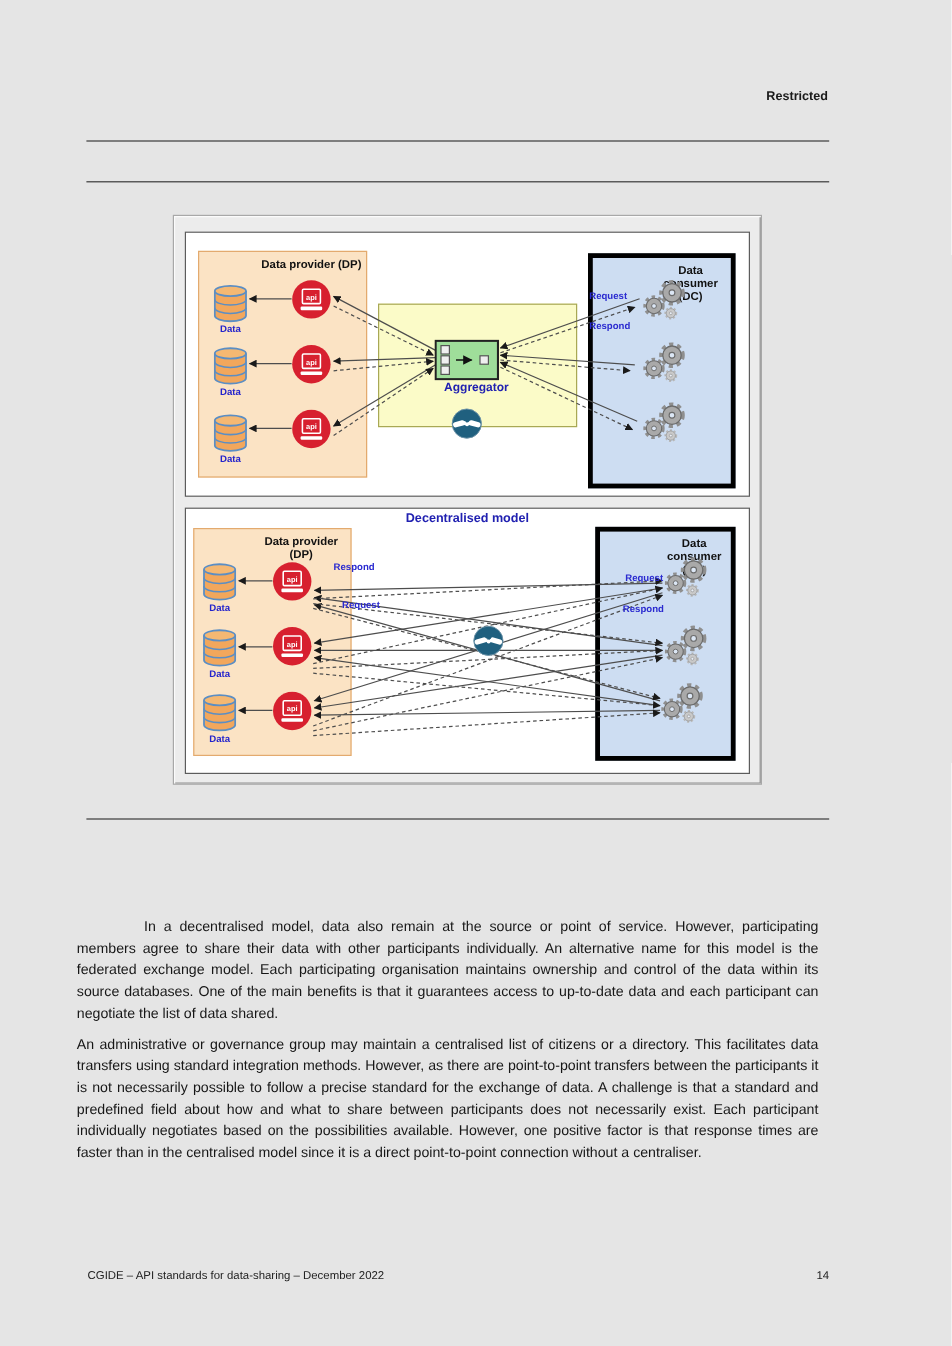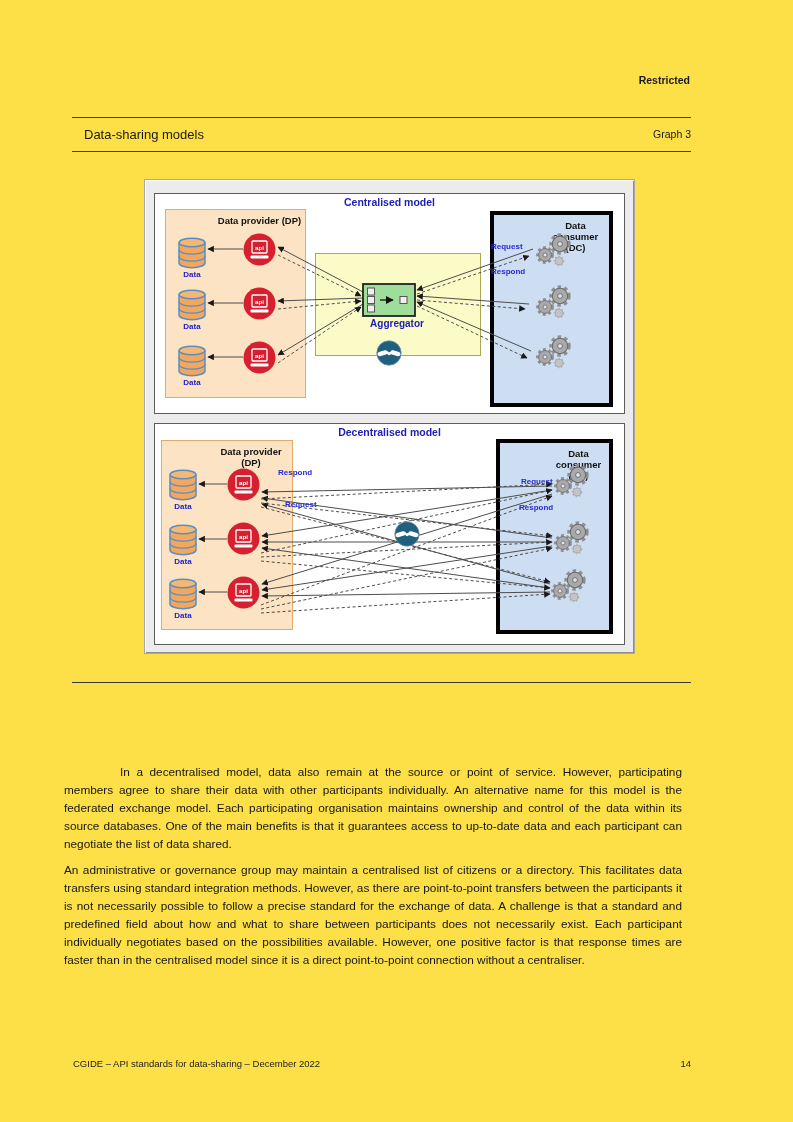--- a/index.html
+++ b/index.html
@@ -1,16 +1,16 @@
 <!DOCTYPE html>
 <html><head>
 <meta charset="utf-8">
 <style>
   html,body{margin:0;padding:0;background:#ffffff;}
-  .page{position:relative;width:793px;height:1122px;background:#fde047;
+  .page{position:relative;width:793px;height:1122px;background:#e5e5e5;
         font-family:"Liberation Sans",sans-serif;color:#1a1a1a;overflow:hidden;}
   .restricted{position:absolute;top:74px;right:103px;font-size:10.5px;font-weight:bold;}
   .rule{position:absolute;left:72px;width:619px;height:0;border-top:1px solid #3a3a3a;}
   .rule1{top:117px}.rule2{top:151px}.rule3{top:682px}
   .graph-header{position:absolute;left:72px;top:122px;width:619px;height:24px;
         display:flex;align-items:center;}
   .graph-title{font-size:13px;padding-left:12px;}
   .graph-number{margin-left:auto;font-size:10.5px;}
   
   .frame{position:absolute;left:144px;top:179px;width:489px;height:473px;background:#ececec;
@@ -85,30 +85,25 @@
           <circle cx="15.4" cy="12.8" r="1.5"></circle>
       </g>
     </g>
   </defs>
 </svg>
 
 <div class="page">
 
   <div class="restricted">Restricted</div>
   <div class="rule rule1"></div>
-  <div class="graph-header">
-    <span class="graph-title">Data-sharing models</span>
-    <span class="graph-number">Graph 3</span>
-  </div>
   <div class="rule rule2"></div>
 
   <div class="frame">
 
     <div class="panel panel-c">
-      <div class="panel-title">Centralised model</div>
 
       <div class="obox" style="left:10px;top:15px;width:139px;height:187px;">
         <div class="box-title">Data provider (DP)</div>
       </div>
       <div class="ybox" style="left:160px;top:59px;width:164px;height:101px;"></div>
       <div class="bbox" style="left:335px;top:17px;width:115px;height:188px;">
         <div class="box-title">Data consumer (DC)</div>
       </div>
 
       <svg class="arrows" width="469" height="219">

